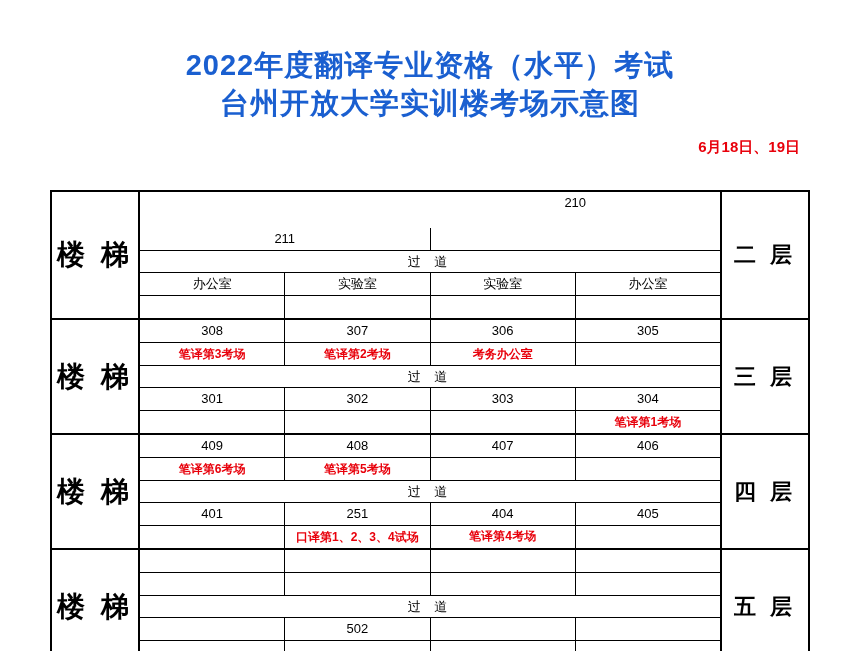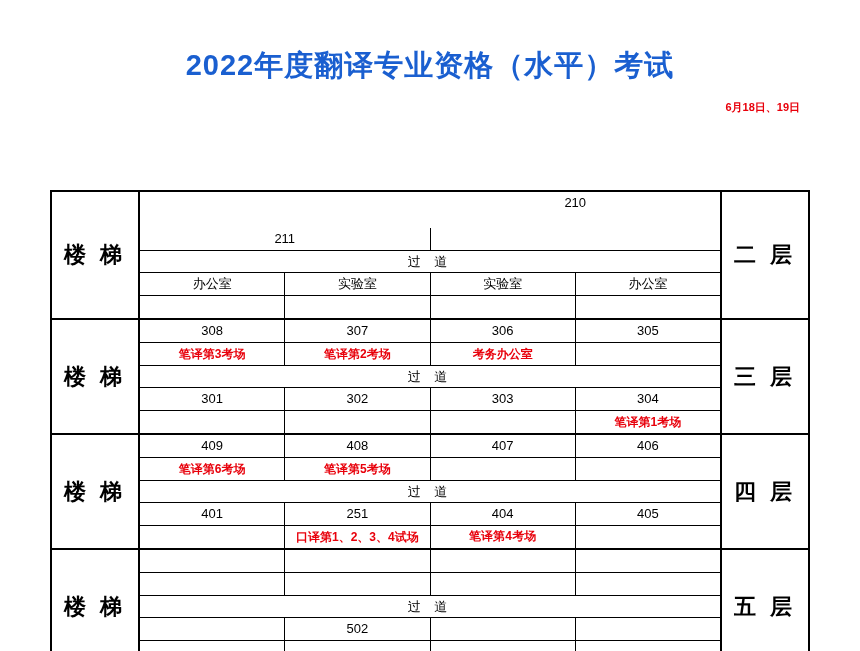--- a/index.html
+++ b/index.html
@@ -25,21 +25,21 @@
   .title-line {
     color: #1a5fd0;
     font-size: 29px;
     font-weight: bold;
     letter-spacing: 1px;
     line-height: 38px;
   }
   .date-line {
     text-align: right;
     color: #e8000b;
-    font-size: 11px;
+    font-size: 15px;
     font-weight: bold;
     margin-top: 16px;
     padding-right: 60px;
   }
   .chart {
     position: absolute;
     left: 50px;
     top: 190px;
     width: 760px;
     border: 2px solid #000;
@@ -52,21 +52,21 @@
   .floor:last-child {
     border-bottom: none;
   }
   .stair {
     width: 88px;
     min-width: 88px;
     border-right: 2px solid #000;
     display: flex;
     align-items: center;
     justify-content: center;
-    font-size: 22px;
+    font-size: 28px;
     font-weight: bold;
     letter-spacing: 4px;
     box-sizing: border-box;
   }
   .floorname {
     width: 88px;
     min-width: 88px;
     border-left: 2px solid #000;
     display: flex;
     align-items: center;
@@ -118,20 +118,21 @@
     box-sizing: border-box;
   }
 </style>
 </head>
 <body>
 
 <div class="page">
 
   <div class="title-block">
     <div class="title-line">2022年度翻译专业资格（水平）考试</div>
+    <div class="title-line">台州开放大学实训楼考场示意图</div>
     <div class="date-line">6月18日、19日</div>
   </div>
 
   <div class="chart" id="chart">
       <div class="floor">
         <div class="stair">楼 梯</div>
         <div class="rooms">
           <div class="row">
             <div class="cell" style="flex: 2 1 0%; margin-top: 36px;">211</div>
             <div class="cell" style="flex: 2 1 0%;">210</div>

